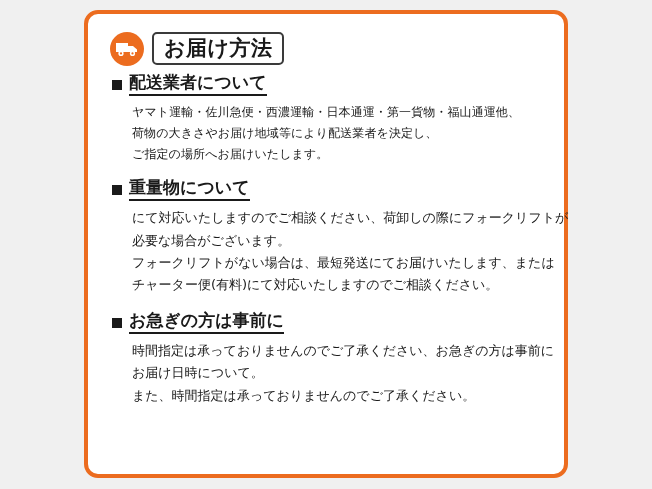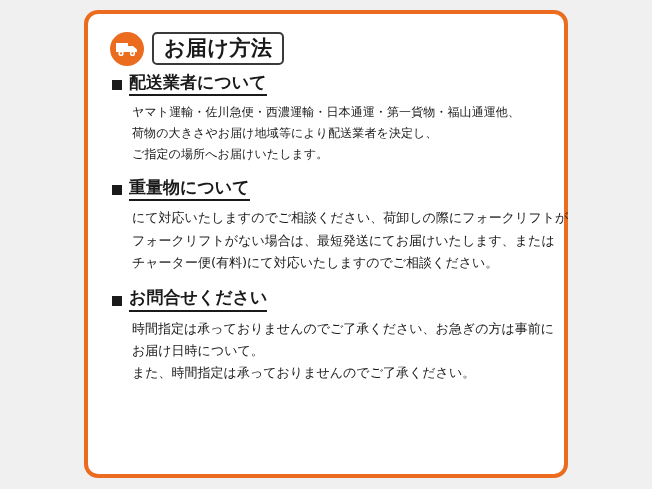--- a/index.html
+++ b/index.html
@@ -162,29 +162,30 @@
         </div>
       </div>
 
       <div class="section">
         <div class="section-head">
           <span class="bullet-square"></span>
           <span class="section-title">重量物について</span>
         </div>
         <div class="section-body">
           <div class="body-line small">にて対応いたしますのでご相談ください、荷卸しの際にフォークリフトが</div>
+          <div class="body-line small">必要な場合がございます。</div>
           <div class="body-line small">フォークリフトがない場合は、最短発送にてお届けいたします、または</div>
           <div class="body-line small">チャーター便(有料)にて対応いたしますのでご相談ください。</div>
         </div>
       </div>
 
       <div class="section">
         <div class="section-head">
           <span class="bullet-square"></span>
-          <span class="section-title">お問合せください</span>
+          <span class="section-title">お急ぎの方は事前に</span>
         </div>
         <div class="section-body">
           <div class="body-line small">時間指定は承っておりませんのでご了承ください、お急ぎの方は事前に</div>
           <div class="body-line small">お届け日時について。</div>
           <div class="body-line small">また、時間指定は承っておりませんのでご了承ください。</div>
         </div>
       </div>
 
     </div>
   </div>

